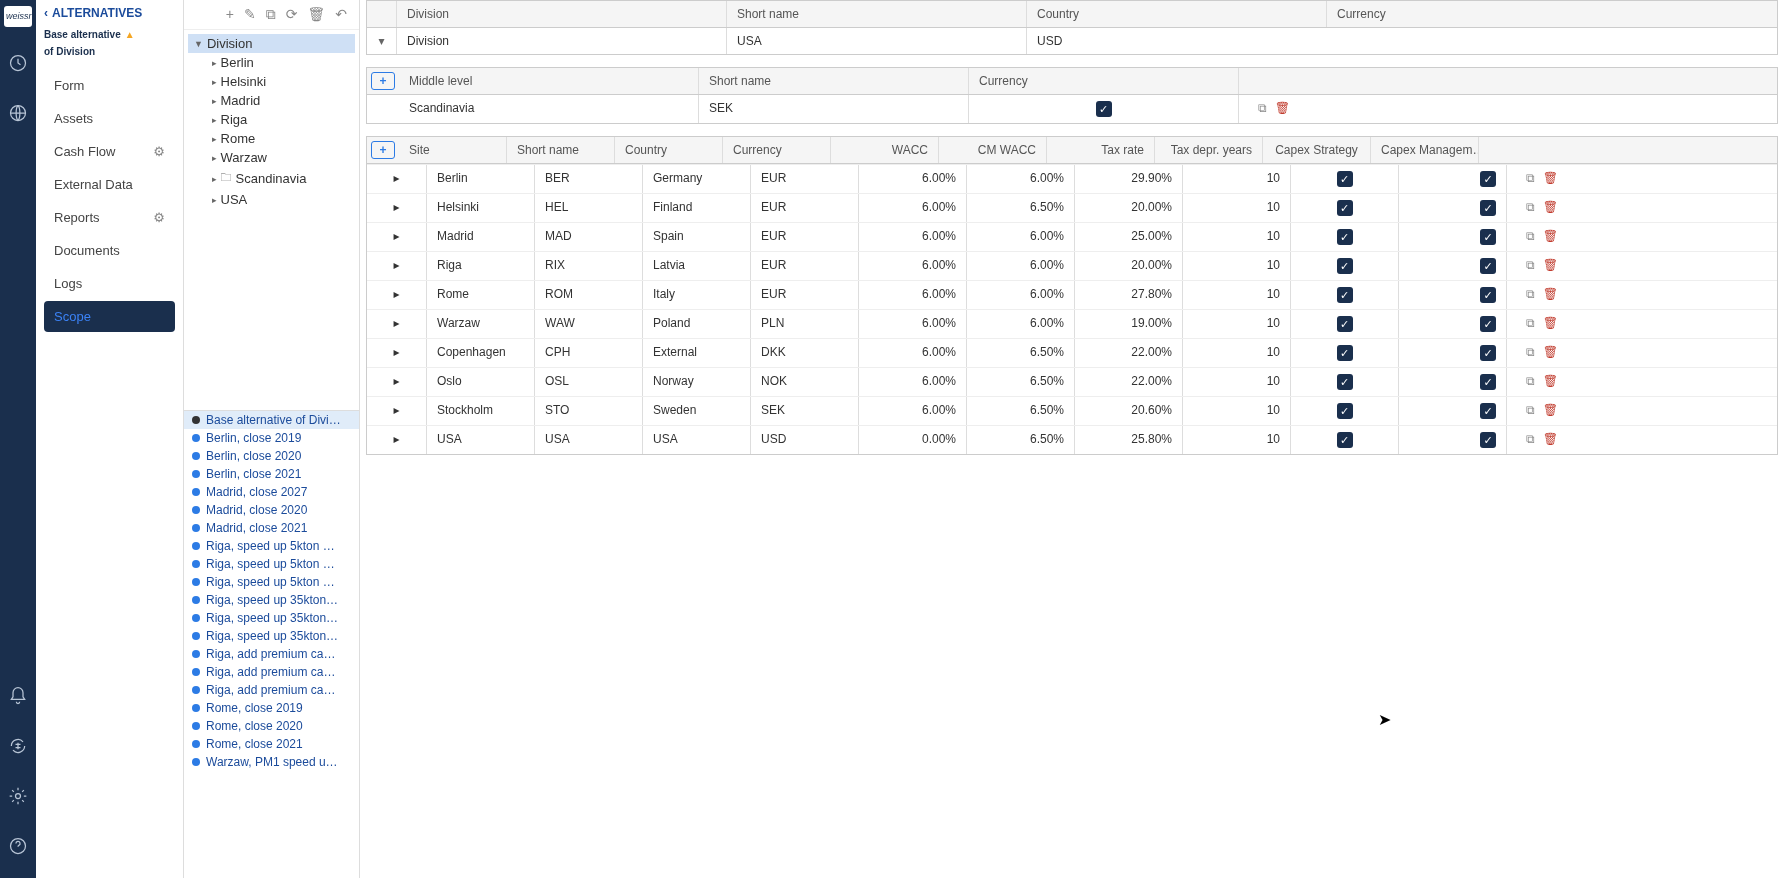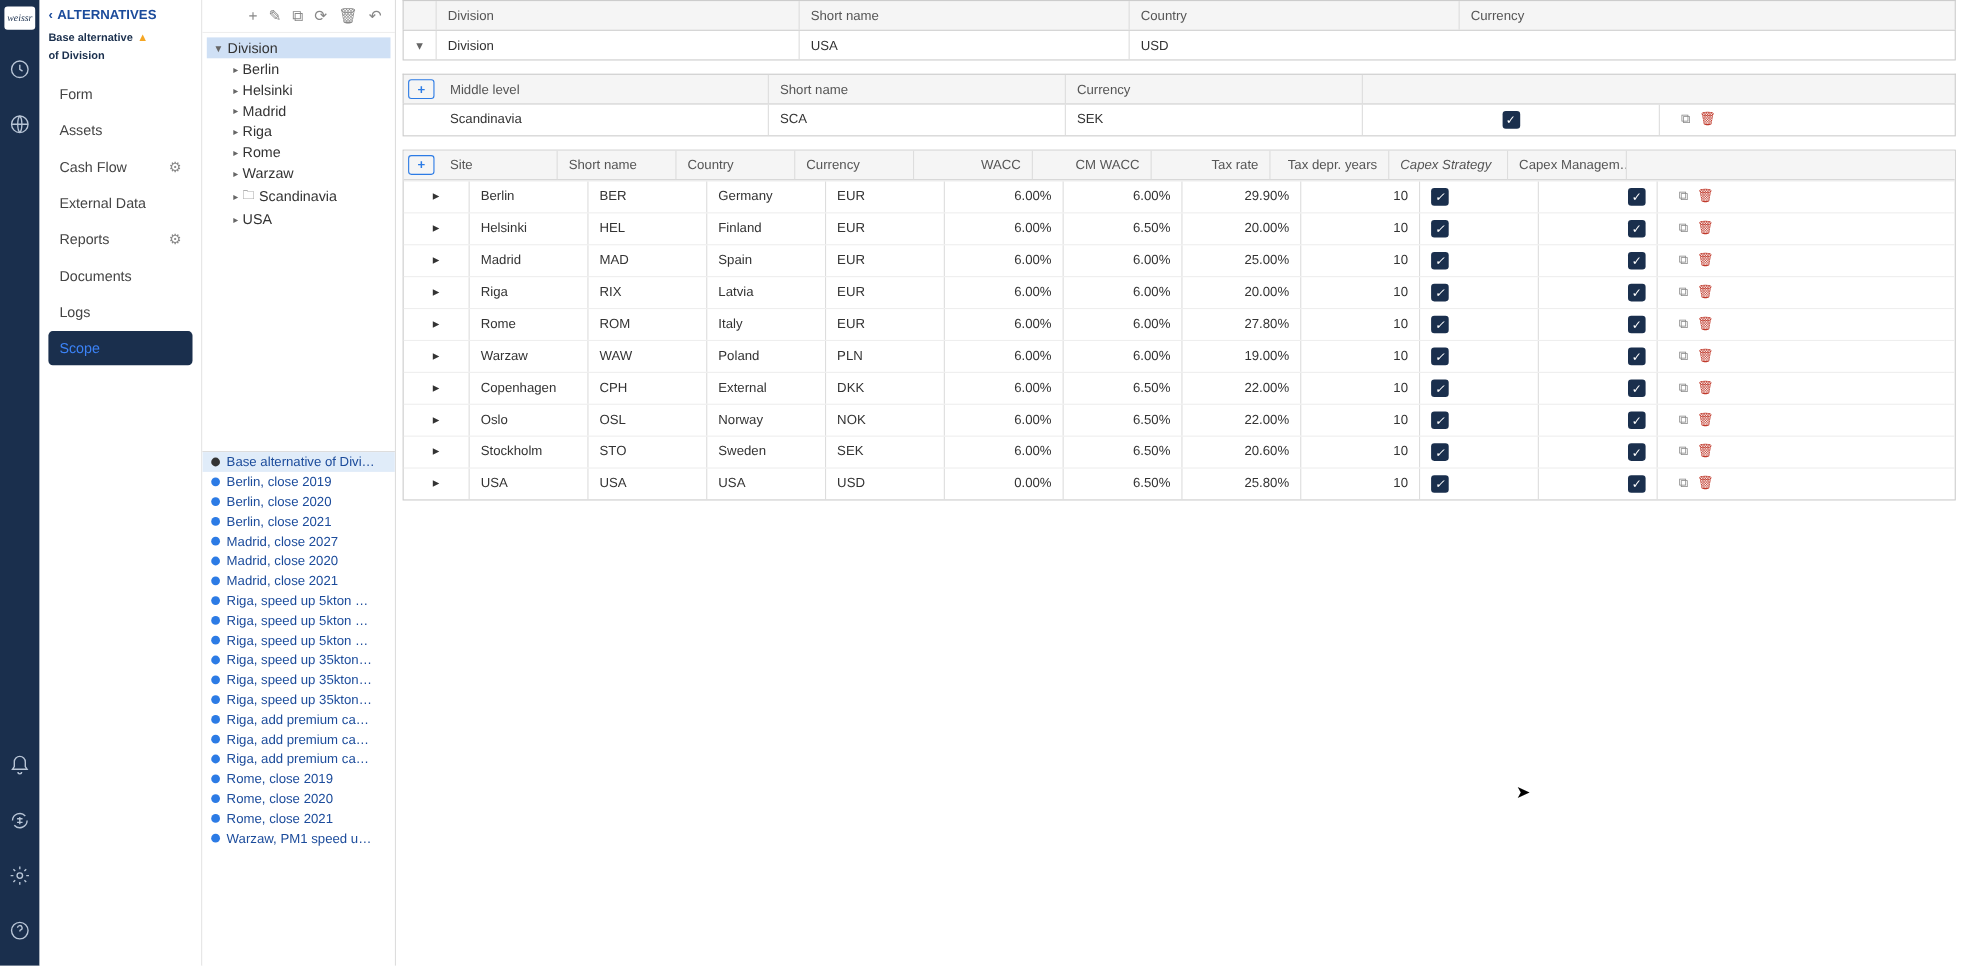--- a/index.html
+++ b/index.html
@@ -1,21 +1,21 @@
 <!DOCTYPE html>
 <html><head>
 <meta charset="utf-8">
 <style>
 * { box-sizing: border-box; margin: 0; padding: 0; }
 body { font-family: Arial, Helvetica, sans-serif; font-size: 12px; color: #333; background: #fff; display: flex; height: 878px; width: 1784px; overflow: hidden; }
 
 
 .rail { width: 36px; background: #1a2f4d; display: flex; flex-direction: column; align-items: center; padding-top: 6px; justify-content: space-between; }
 .rail-top, .rail-bottom { display: flex; flex-direction: column; align-items: center; gap: 14px; }
-.rail-logo { color: #fff; font-size: 9px; font-style: italic; line-height: 1; margin-bottom: 4px; background:#fff; color:#1a2f4d; padding:6px 2px; border-radius:3px; width:28px; text-align:center;font-family:Liberation Serif, serif;}
+.rail-logo { color: #fff; font-size: 9px; font-style: italic; line-height: 1; margin-bottom: 4px; background:#fff; color:#1a2f4d; padding:6px 2px; border-radius:3px; width:28px; text-align:center;}
 .rail-icon { width: 36px; height: 36px; display: flex; align-items: center; justify-content: center; color: #b8c5d6; cursor: pointer; }
 .rail-icon svg { width: 20px; height: 20px; stroke: #b8c5d6; fill: none; stroke-width: 1.5; }
 .rail-bottom { padding-bottom: 14px; }
 
 
 .sidebar { width: 148px; background: #fff; border-right: 1px solid #ddd; display: flex; flex-direction: column; padding: 6px 8px; gap: 8px; }
 .back-link { color: #1b4b9b; font-weight: bold; font-size: 12px; cursor: pointer; display:flex; align-items:center; gap:4px;}
 .page-title { font-weight: bold; font-size: 10px; color: #1a2f4d; line-height: 1.3; display:flex; flex-wrap:wrap; gap:4px;}
 .warn { color: #f5a623; }
 .nav { display: flex; flex-direction: column; gap: 2px; margin-top: 4px; }
@@ -56,21 +56,21 @@
 
 .t1-c1 { width: 330px; } .t1-c2 { width: 300px; } .t1-c3 { width: 300px; } .t1-c4 { flex:1; }
 
 
 .t2-c1 { width: 300px; } .t2-c2 { width: 270px; } .t2-c3 { width: 270px; } .t2-c4 { width: 270px; text-align:center;} .t2-c5 { width: 70px; text-align:center;}
 
 
 .t3-c0 { width:60px; text-align:center;}
 .t3-c1 { width: 108px; } .t3-c2 { width: 108px; } .t3-c3 { width: 108px; } .t3-c4 { width: 108px; }
 .t3-c5 { width: 108px; } .t3-c6 { width: 108px; } .t3-c7 { width: 108px; } .t3-c8 { width: 108px; }
-.t3-c9 { width: 108px; font-style:italic;} .t3-c10 { width: 108px; text-align:right;} .t3-c11 { width:70px; text-align:center;}
+.t3-c9 { width: 108px; text-align:center;} .t3-c10 { width: 108px; text-align:right;} .t3-c11 { width:70px; text-align:center;}
 
 .chk { width:16px; height:16px; background:#1a2f4d; border-radius:3px; display:inline-flex; align-items:center; justify-content:center; color:#fff; font-size:11px;}
 .row-actions { display:flex; gap:8px; justify-content:center;}
 .copy-ic { color:#888; cursor:pointer;}
 .del-ic { color:#c0392b; cursor:pointer;}
 
 .site-table { border:1px solid #ccc;}
 .site-table .data-row { border:none; border-top:1px solid #eee;}
 .site-table .hdr-row { border:none; border-bottom:1px solid #ccc;}
 
@@ -318,21 +318,20 @@
     <div class="hdr-row">
       <div class="plus-btn">+</div>
       <div class="cell t2-c1">Middle level</div>
       <div class="cell t2-c2">Short name</div>
       <div class="cell t2-c3">Currency</div>
       <div class="cell t2-c5"></div>
     </div>
     <div class="data-row">
       <div style="width:32px"></div>
       <div class="cell t2-c1">Scandinavia</div>
-      <div class="cell t2-c2">SCA</div>
       <div class="cell t2-c3">SEK</div>
       <div class="cell t2-c4"><span class="chk">✓</span></div>
       <div class="cell t2-c5 row-actions">
           <span class="copy-ic">⧉</span>
           <span class="del-ic">🗑</span>
         </div>
     </div>
   </div>
 
   <div class="section site-table">

